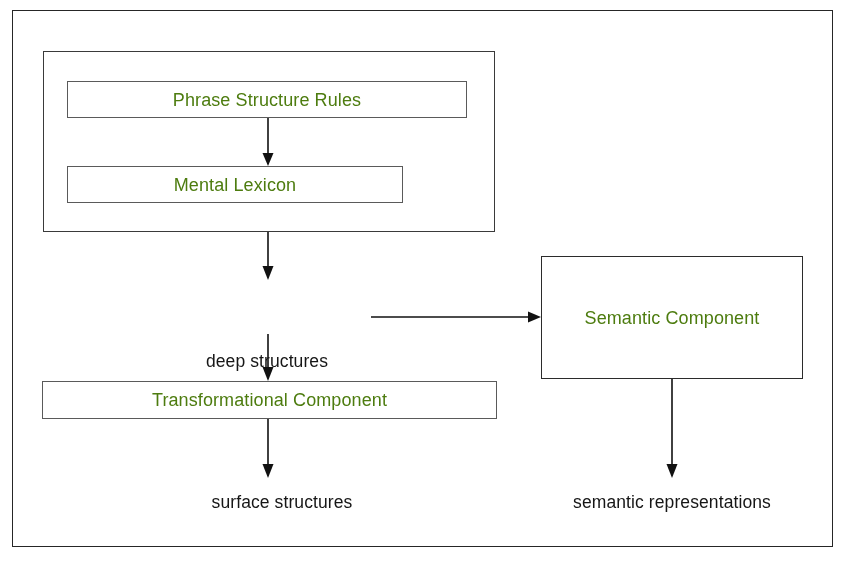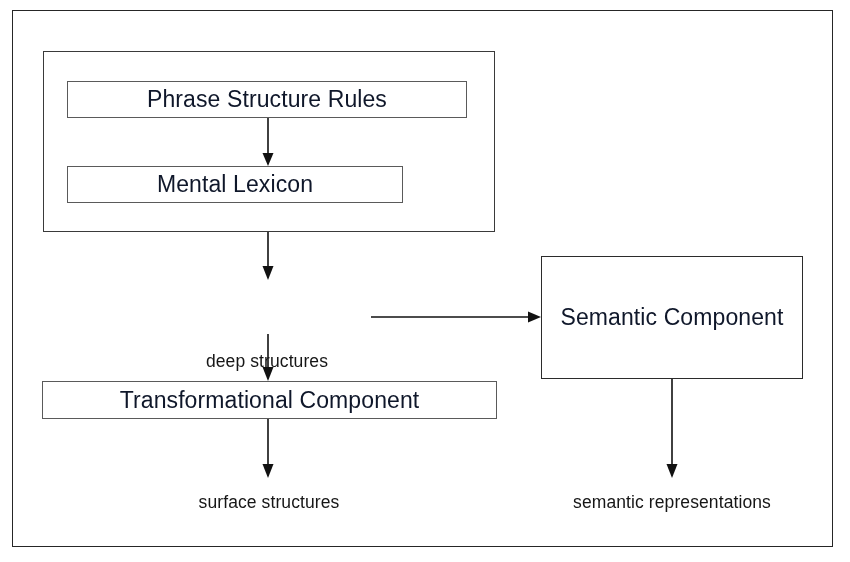--- a/index.html
+++ b/index.html
@@ -42,22 +42,22 @@
     border: 1.3px solid #5a5a5a;
     background: #ffffff;
     display: flex;
     align-items: center;
     justify-content: center;
   }
   .node-box.strong {
     border: 1.5px solid #2b2b2b;
   }
   .node-label {
-    font-size: 23px;
-    color: #0f172a;
+    font-size: 18px;
+    color: #4d7c0f;
     letter-spacing: 0.1px;
     white-space: nowrap;
     line-height: 1;
   }
   .free-label {
     position: absolute;
     font-size: 17.5px;
     color: #161616;
     letter-spacing: 0.1px;
     white-space: nowrap;
@@ -103,21 +103,21 @@
   <div class="node-box strong" id="box-sem">
     <span class="node-label">Semantic Component</span>
   </div>
 
   <div class="node-box" id="box-tc">
     <span class="node-label">Transformational Component</span>
   </div>
 
   <div class="free-label" style="left:267px; top:309px;margin-top:44px;">deep structures</div>
 
-  <div class="free-label" style="left:269px; top:494px;">surface structures</div>
+  <div class="free-label" style="left:282px; top:494px;">surface structures</div>
 
   <div class="free-label" style="left:672px; top:494px;">semantic representations</div>
 
   <svg class="connector" style="left:0; top:0;" width="850" height="562">
 
     <g>
       <line x1="268" y1="118" x2="268" y2="157"></line>
       <polygon points="268,166 262.5,153 273.5,153"></polygon>
     </g>
 

